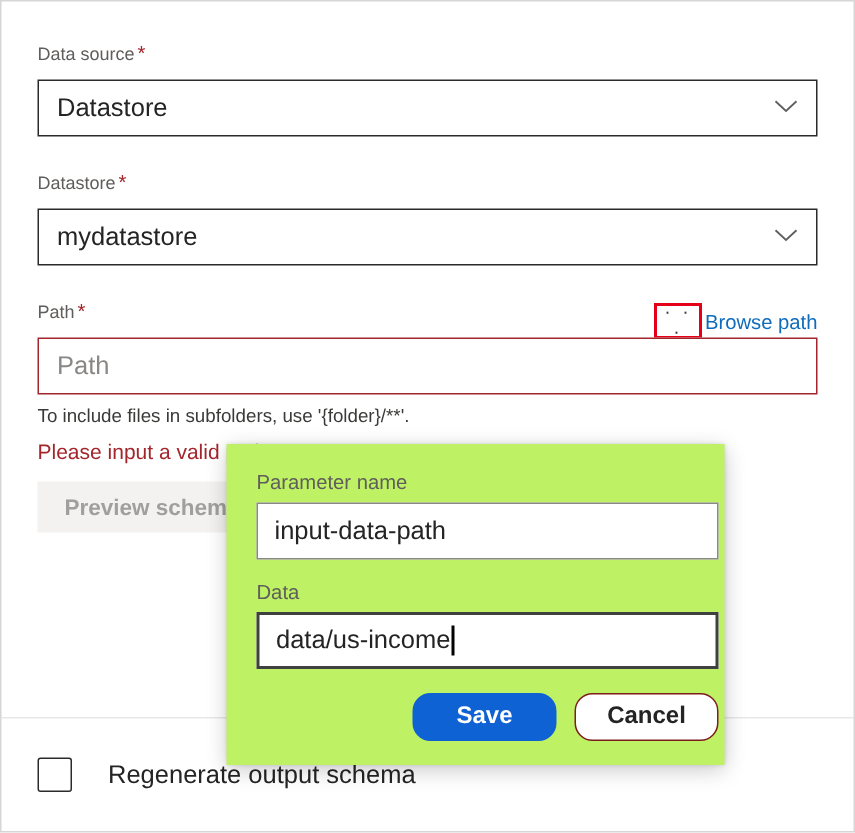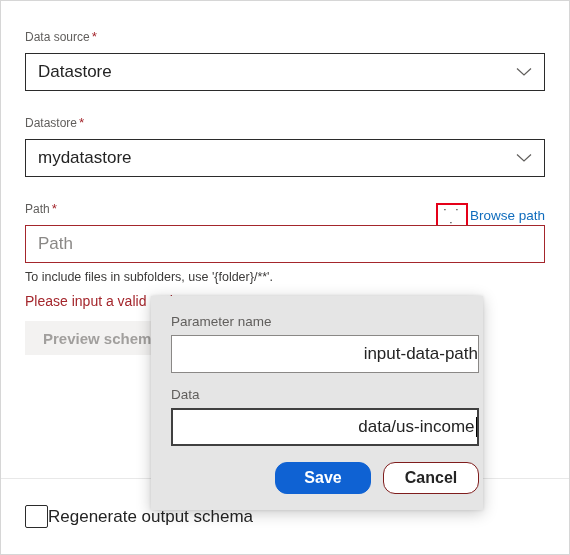--- a/index.html
+++ b/index.html
@@ -198,21 +198,21 @@
     height: 76px;
     border-top: 1px solid #e8e8e8;
     box-sizing: border-box;
     padding: 0 24px;
     display: flex;
     align-items: center;
   }
   .checkbox-row {
     display: flex;
     align-items: center;
-    gap: 0;
+    gap: 24px;
     cursor: pointer;
   }
   .checkbox {
     width: 23px;
     height: 23px;
     border: 1px solid #2b2b2b;
     border-radius: 2px;
     box-sizing: border-box;
     background: #fff;
     flex: none;
@@ -222,39 +222,38 @@
     color: #242424;
     white-space: nowrap;
   }
 
   
   .popup {
     position: absolute;
     left: 150px;
     top: 295px;
     width: 332px;
-    background: #e5e5e5;
+    background: #bef264;
     box-shadow: 0 3px 14px rgba(0,0,0,0.22), 0 0 3px rgba(0,0,0,0.12);
     padding: 18px 4px 16px 20px;
     box-sizing: border-box;
     z-index: 40;
   }
   .popup-label {
     font-size: 13.5px;
     color: #605e5c;
     margin-bottom: 6px;
   }
   .popup-input {
     height: 38px;
     border: 1px solid #8a8886;
     box-sizing: border-box;
     display: flex;
     align-items: center;
     background: #fff;
-    justify-content: flex-end;
   }
   .popup-input.focused {
     border: 2px solid #404040;
   }
   .popup-input-value {
     font-size: 17px;
     color: #242424;
     padding-left: 11px;
     display: flex;
     align-items: center;

